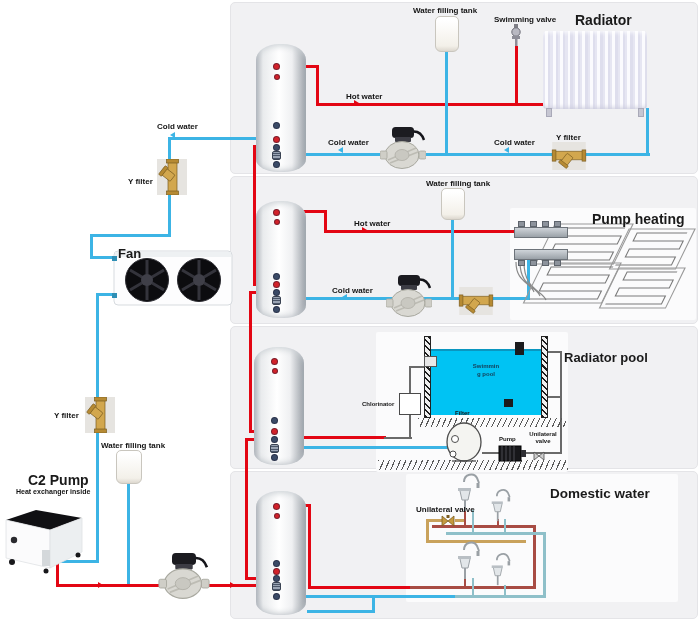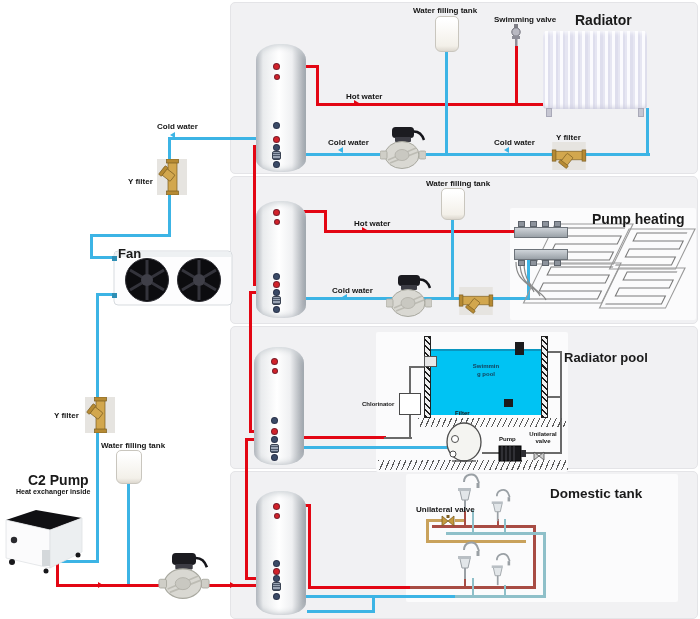--- a/index.html
+++ b/index.html
@@ -460,15 +460,15 @@
   <div class="comp" style="left:488px;top:550px;">
     <svg width="28" height="36" viewBox="0 0 32 42" fill="none" stroke="#9aa0a5" stroke-width="2">
         <path d="M10 12 C10 4 20 2 23 8 L25 13"></path>
         <path d="M24 13 v5" stroke-width="3"></path>
         <rect x="4" y="18" width="13" height="3" fill="#b9bfc4" stroke="none"></rect>
         <path d="M6 21 L8 30 L14 30 L16 21" fill="#e2e6e9" stroke="#9aa0a5" stroke-width="1"></path>
         <path d="M11 30 v11" stroke-width="2"></path>
       </svg>
   </div>
   <div class="lbl" style="left:416px;top:505px;">Unilateral valve</div>
-  <div class="title" style="left:550px;top:486px;font-size:13.5px;">Domestic tank</div>
+  <div class="title" style="left:550px;top:486px;font-size:13.5px;">Domestic water</div>
 
 </div>
 
 </body></html>

